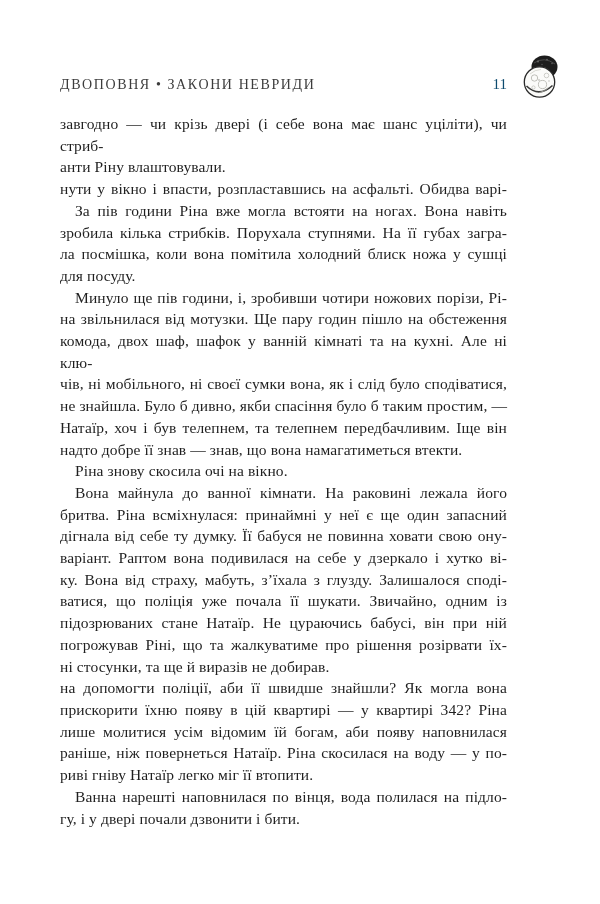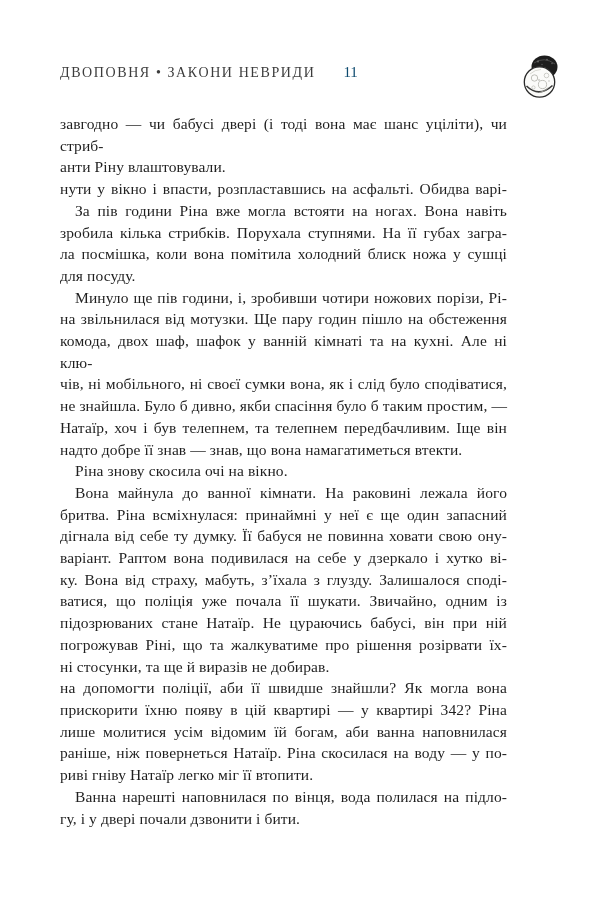--- a/index.html
+++ b/index.html
@@ -11,25 +11,25 @@
     position: relative;
     width: 600px;
     height: 904px;
     background: #ffffff;
     font-family: "Liberation Serif", serif;
     overflow: hidden;
   }
   .running-header {
     position: absolute;
     left: 60px;
-    top: 64px;
+    top: 76px;
     width: 447px;
     display: flex;
+    justify-content: space-between;
     align-items: baseline;
-    gap: 28px;
   }
   .running-title {
     font-size: 14px;
     letter-spacing: 1.6px;
     color: #3c3c3c;
     white-space: nowrap;
   }
   .page-number {
     font-size: 15px;
     color: #0c4a6e;
@@ -86,21 +86,21 @@
     <circle cx="23.5" cy="21.5" r="2.3" fill="none" stroke="#c3c3bc" stroke-width="0.8"></circle>
     <circle cx="10.5" cy="33.5" r="1.6" fill="none" stroke="#c3c3bc" stroke-width="0.8"></circle>
     <path d="M7 20 Q 12 15.5 18 15.5" stroke="#cfcfc8" stroke-width="0.8" fill="none"></path>
     <path d="M25.5 33.5 Q 22 37.5 16.5 38.5" stroke="#9d9d96" stroke-width="1" fill="none"></path>
     <circle cx="16" cy="26" r="0.8" fill="#a8a8a2"></circle>
     <circle cx="26" cy="27" r="0.7" fill="#b5b5ae"></circle>
   </svg>
 
   <div class="body-text" id="paragraphs">
       <div class="paragraph">
-        <div class="line">завгодно — чи бабусі двері (і тоді вона має шанс уціліти), чи стриб-</div>
+        <div class="line">завгодно — чи крізь двері (і себе вона має шанс уціліти), чи стриб-</div>
         <div class="line last">анти Ріну влаштовували.</div>
         <div class="line">нути у вікно і впасти, розпластавшись на асфальті. Обидва варі-</div>
       </div>
       <div class="paragraph">
         <div class="line indent">За пів години Ріна вже могла встояти на ногах. Вона навіть</div>
         <div class="line">зробила кілька стрибків. Порухала ступнями. На її губах загра-</div>
         <div class="line">ла посмішка, коли вона помітила холодний блиск ножа у сушці</div>
         <div class="line last">для посуду.</div>
       </div>
       <div class="paragraph">
@@ -122,21 +122,21 @@
         <div class="line">варіант. Раптом вона подивилася на себе у дзеркало і хутко ві-</div>
         <div class="line">ку. Вона від страху, мабуть, з’їхала з глузду. Залишалося споді-</div>
         <div class="line">ватися, що поліція уже почала її шукати. Звичайно, одним із</div>
         <div class="line">підозрюваних стане Натаїр. Не цураючись бабусі, він при ній</div>
         <div class="line">погрожував Ріні, що та жалкуватиме про рішення розірвати їх-</div>
         <div class="line last">ні стосунки, та ще й виразів не добирав.</div>
       </div>
       <div class="paragraph">
         <div class="line">на допомогти поліції, аби її швидше знайшли? Як могла вона</div>
         <div class="line">прискорити їхню появу в цій квартирі — у квартирі 342? Ріна</div>
-        <div class="line">лише молитися усім відомим їй богам, аби ванна наповнилася</div>
+        <div class="line">лише молитися усім відомим їй богам, аби появу наповнилася</div>
         <div class="line">раніше, ніж повернеться Натаїр. Ріна скосилася на воду — у по-</div>
         <div class="line last">риві гніву Натаїр легко міг її втопити.</div>
       </div>
       <div class="paragraph">
         <div class="line indent">Ванна нарешті наповнилася по вінця, вода полилася на підло-</div>
         <div class="line last">гу, і у двері почали дзвонити і бити.</div>
       </div>
     </div>
 
 </div>

